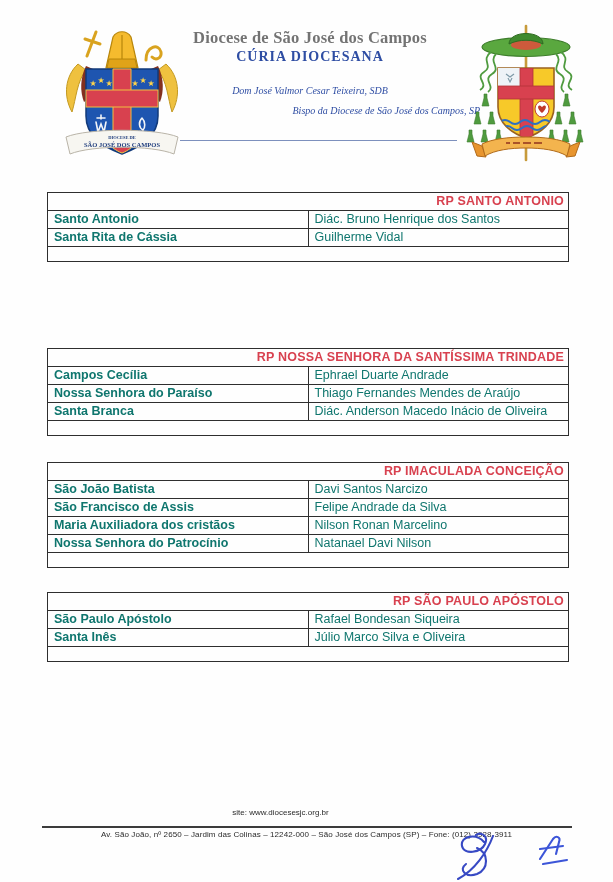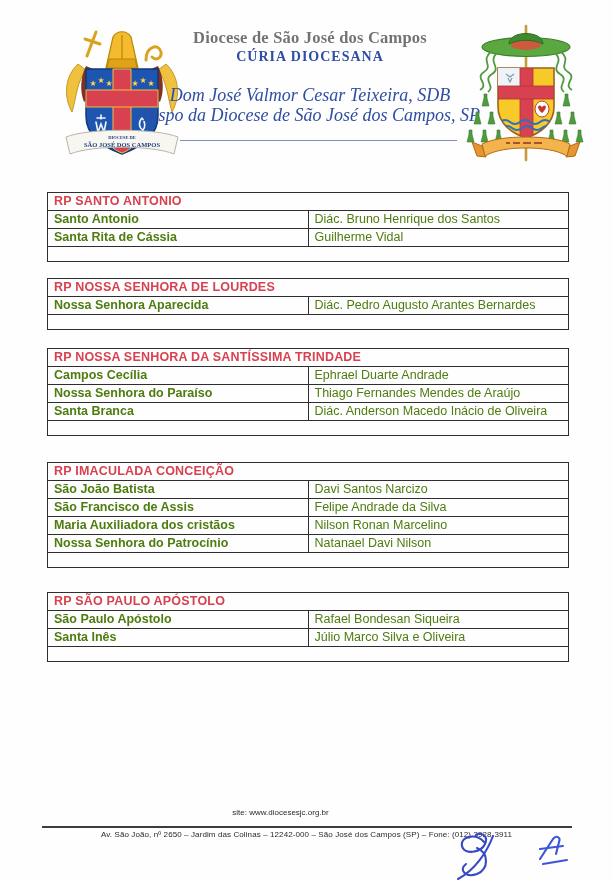--- a/index.html
+++ b/index.html
@@ -17,38 +17,38 @@
     font-size:16.5px;color:#737373;letter-spacing:.2px;
   }
   .hdr-subtitle{
     position:absolute;left:0;top:49px;width:320px;
     font-family:"Liberation Serif",serif;font-weight:bold;
     font-size:14px;color:#2e4da3;letter-spacing:1px;
   }
   .hdr-bishop1,.hdr-bishop2{
     position:absolute;left:-10px;width:340px;
     font-family:"Liberation Serif",serif;font-style:italic;
-    font-size:18px;color:#2e4da3;
+    font-size:10px;color:#2e4da3;
   }
   .hdr-bishop1{top:85px;}
   .hdr-bishop2{top:105px;text-align:right;}
   .hdr-rule{position:absolute;left:180px;top:140px;width:277px;height:1px;background:#7d90bd;}
   
   table.rp{
     position:absolute;left:47px;width:522px;
     border-collapse:collapse;table-layout:fixed;
   }
   table.rp td{
     border:1.4px solid #2e2e2e;
     font-size:12.5px;line-height:17px;height:17px;
-    padding:0 4px 0 6px;color:#4d7c0f;
+    padding:0 4px 0 6px;color:#0f766e;
     white-space:nowrap;overflow:hidden;
   }
   table.rp tr.hd td{
-    color:#d8414f;font-weight:bold;text-align:left;letter-spacing:.2px;
+    color:#d8414f;font-weight:bold;text-align:right;letter-spacing:.2px;
   }
   table.rp td.l{width:255px;font-weight:bold;}
   table.rp tr.empty td{height:14px;}
   
   .foot-rule{position:absolute;left:42px;top:826px;width:530px;height:2px;background:#3c3c3c;}
   .foot-addr{
     position:absolute;left:0;top:830px;width:613px;text-align:center;
     font-size:8px;color:#2a2a2a;letter-spacing:.1px;
   }
   .foot-site{
@@ -197,34 +197,20 @@
     <tr>
       <td class="l">Santa Rita de Cássia</td>
       <td>Guilherme Vidal</td>
         </tr>
     <tr class="empty">
           <td colspan="2"></td>
         </tr>
   </tbody>
     </table>
 
-  <table class="rp" style="top:278px">
-    <tbody>
-        <tr class="hd">
-          <td colspan="2">RP NOSSA SENHORA DE LOURDES</td>
-        </tr>
-    <tr>
-      <td class="l">Nossa Senhora Aparecida</td>
-      <td>Diác. Pedro Augusto Arantes Bernardes</td>
-        </tr>
-    <tr class="empty">
-          <td colspan="2"></td>
-        </tr>
-  </tbody>
-    </table>
 
   <table class="rp" style="top:348px">
     <tbody>
         <tr class="hd">
           <td colspan="2">RP NOSSA SENHORA DA SANTÍSSIMA TRINDADE</td>
         </tr>
     <tr>
       <td class="l">Campos Cecília</td>
       <td>Ephrael Duarte Andrade</td>
         </tr>

